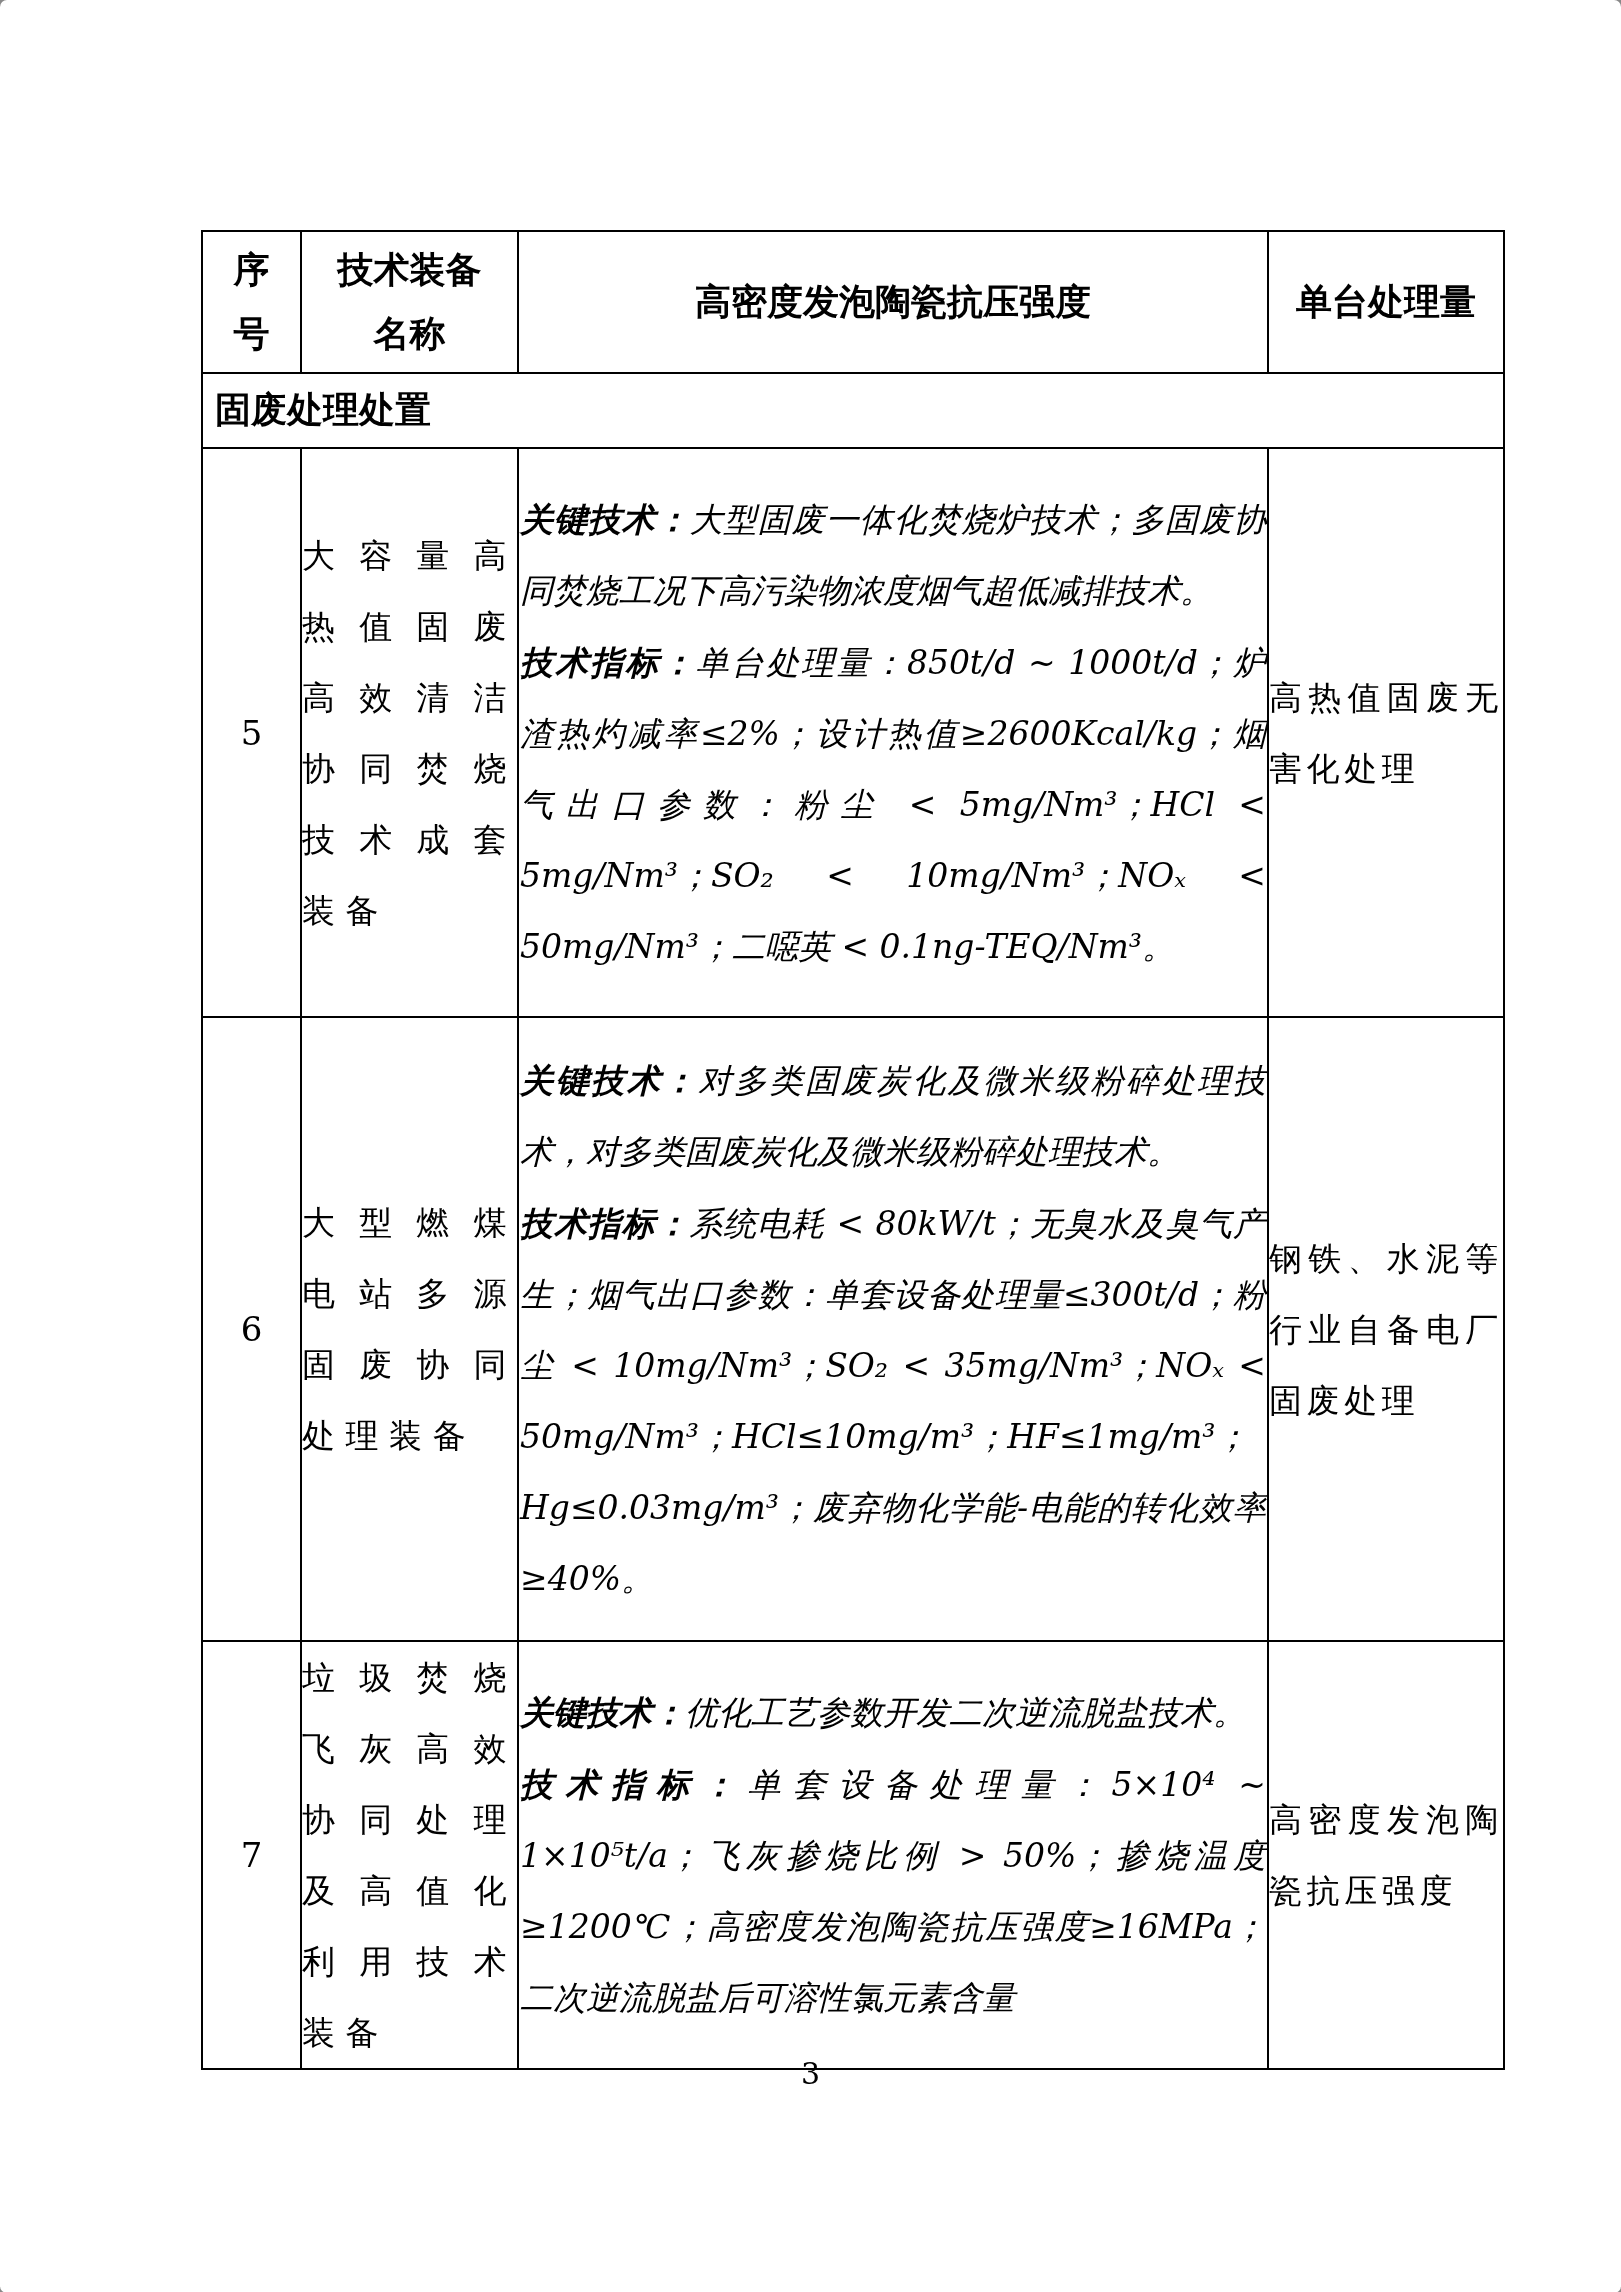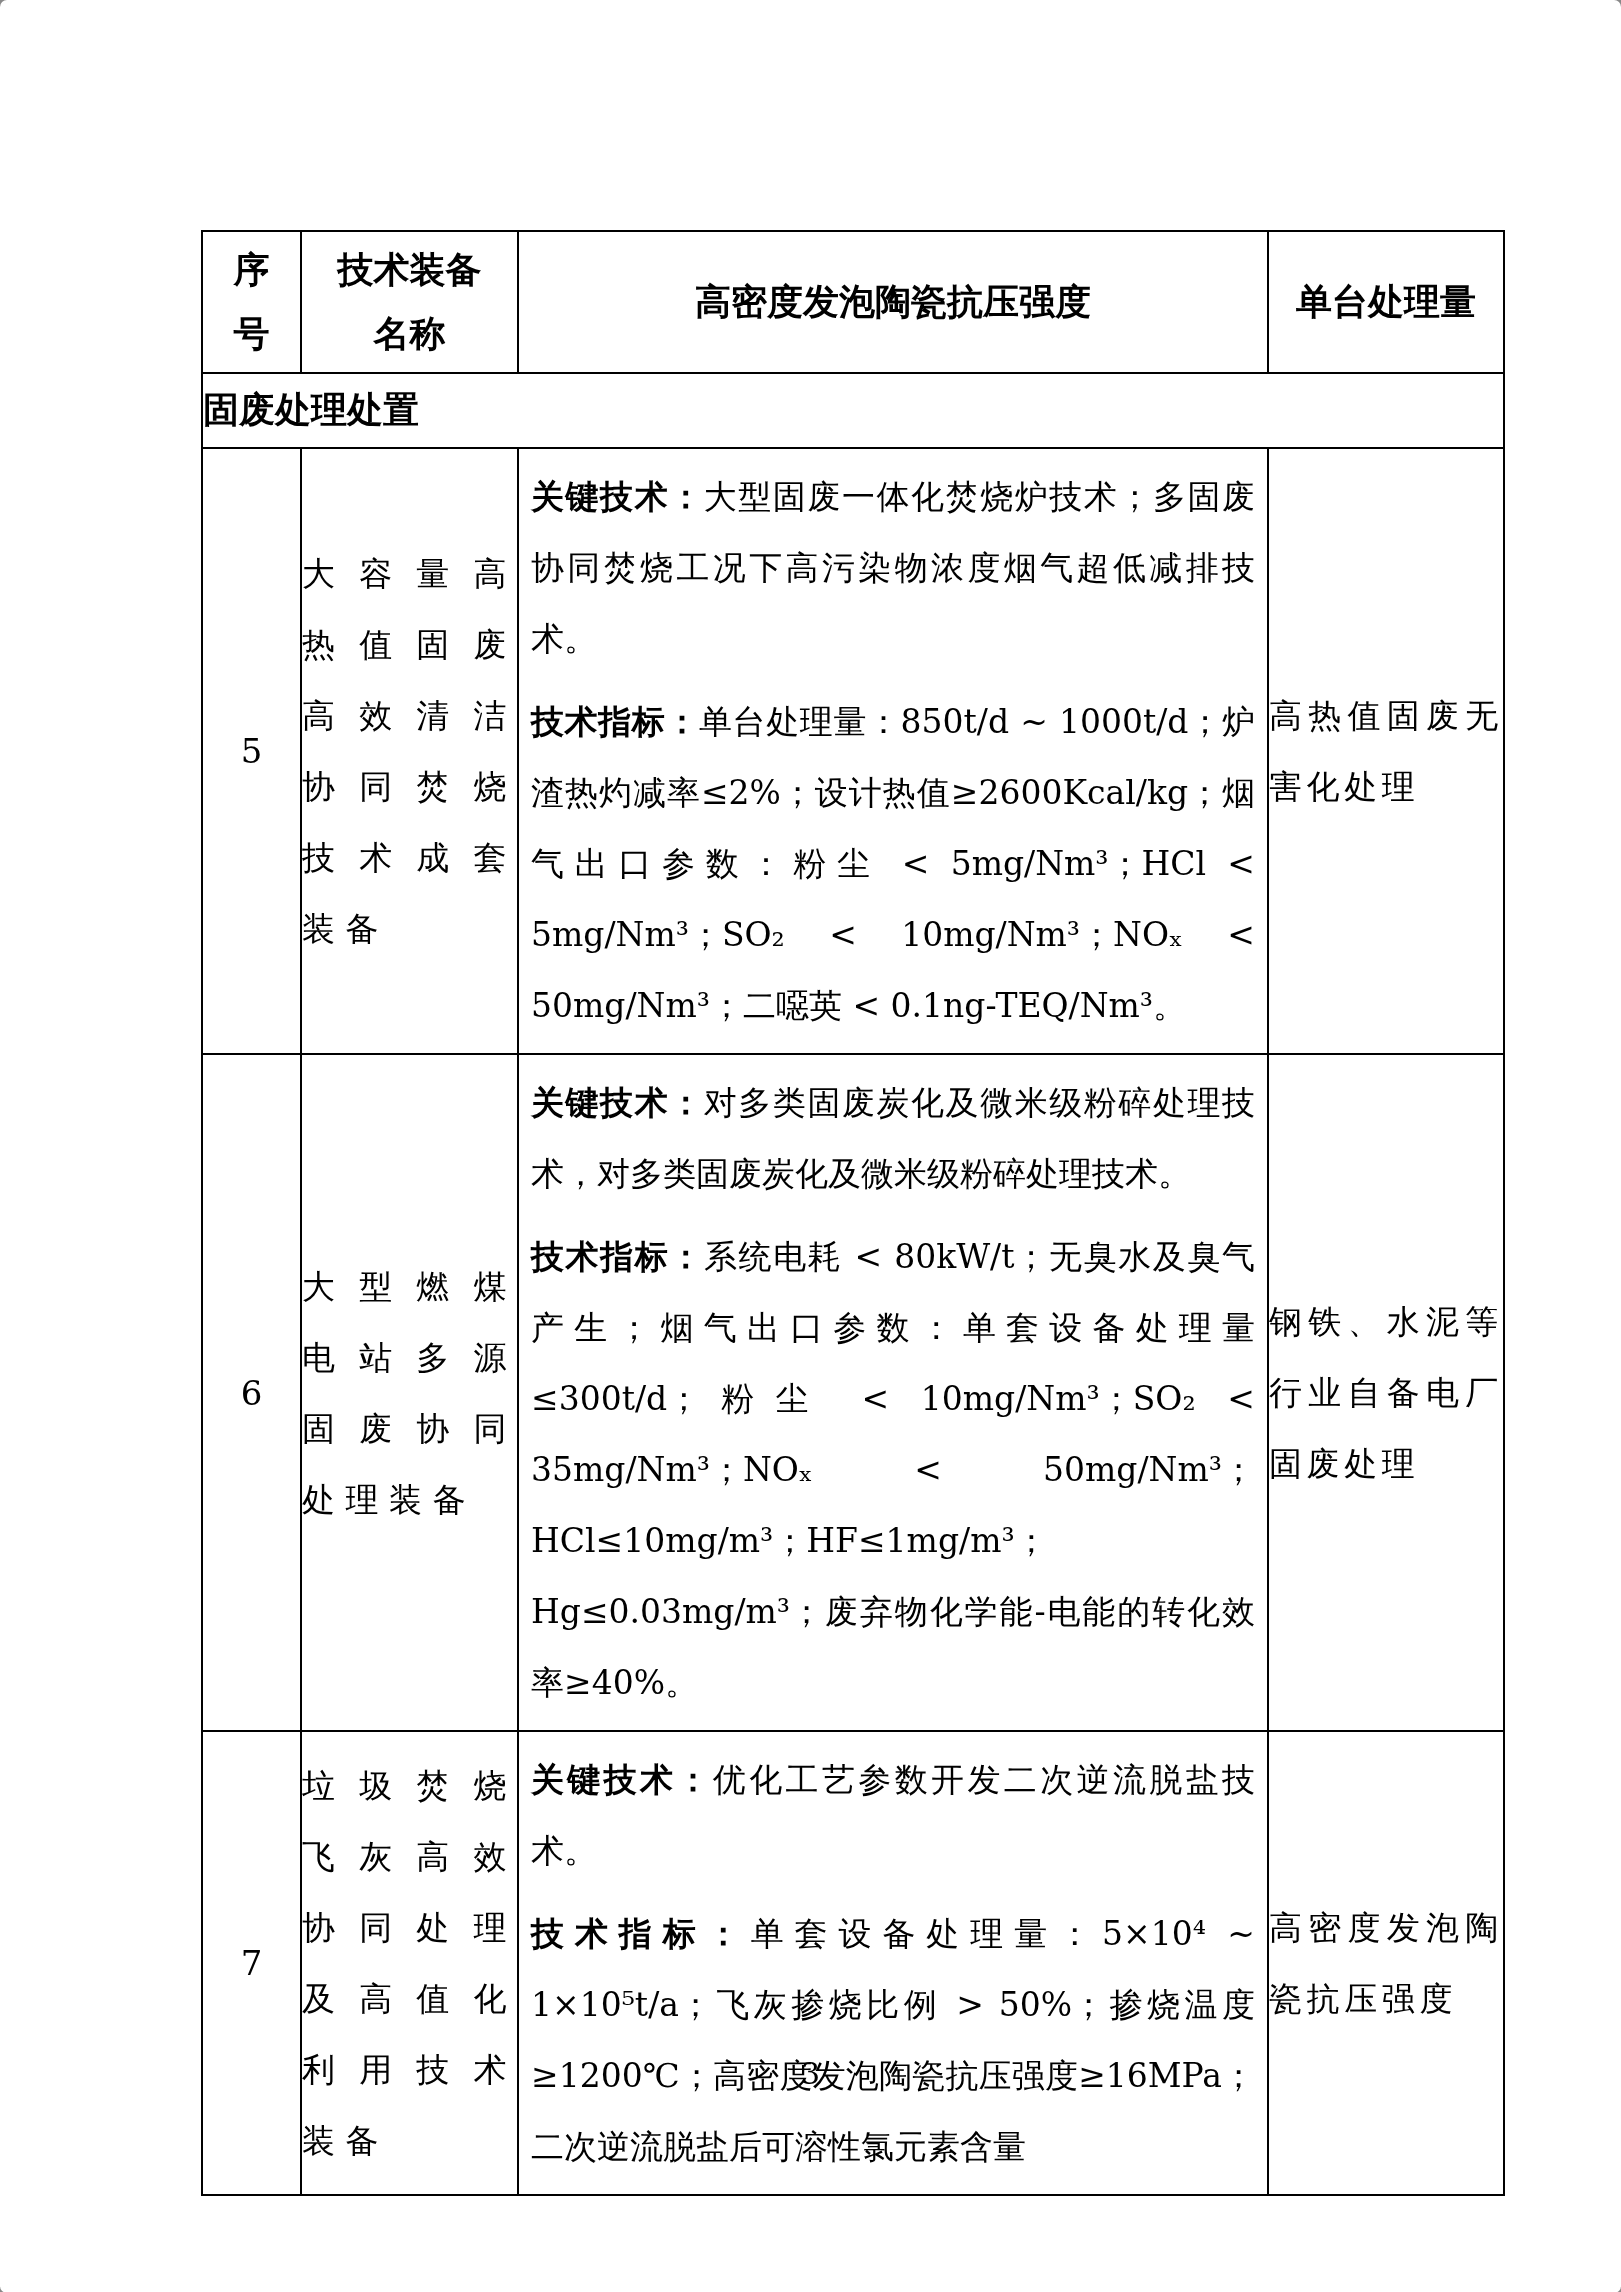--- a/index.html
+++ b/index.html
@@ -26,21 +26,21 @@
     padding:0;
     vertical-align:middle;
     overflow:hidden;
   }
   col.c-no{width:99px;}
   col.c-name{width:217px;}
   col.c-key{width:750px;}
   col.c-scope{width:236px;}
 
   tr.r-header td{height:140px;}
-  tr.r-section td{height:73px;}
+  tr.r-section td{height:73px;padding-left:12px;}
   tr.r-5 td{height:567px;}
   tr.r-6 td{height:622px;}
   tr.r-7 td{height:421px;}
 
   .hdr-cell{
     text-align:center;
     font-family:"DejaVu Sans","Liberation Sans",sans-serif;
     font-weight:bold;
     font-size:36px;
     line-height:64px;
@@ -72,21 +72,21 @@
   }
 
   .key-cell{
     vertical-align:top;
     font-size:33px;
     line-height:71px;
     text-align:justify;
     text-justify:inter-ideograph;
     padding:14.7px 19.6px 0 19.6px;
   }
-  .key-cell p{margin:12px;}
+  .key-cell p{margin:1px;font-style:italic;}
   .lbl{
     font-family:"DejaVu Sans","Liberation Sans",sans-serif;
     font-weight:bold;
   }
 
   .scope-cell{
     font-size:33px;
     line-height:71px;
     letter-spacing:0.14em;
     text-align:justify;

